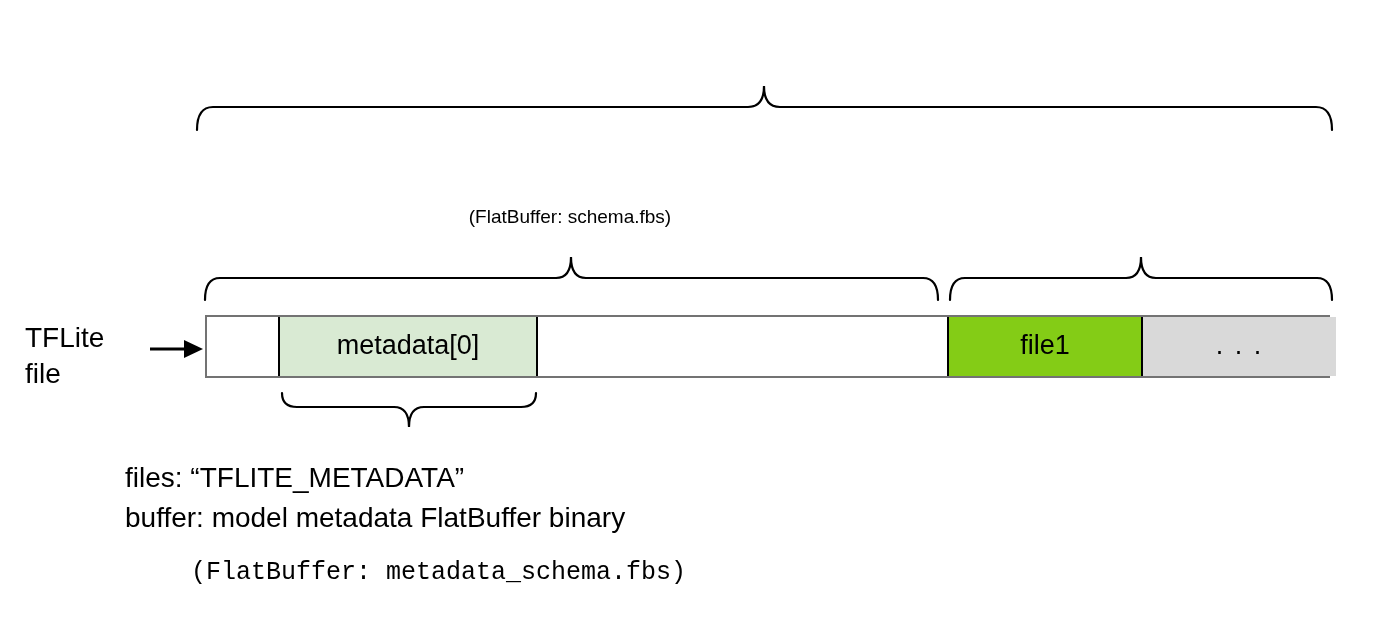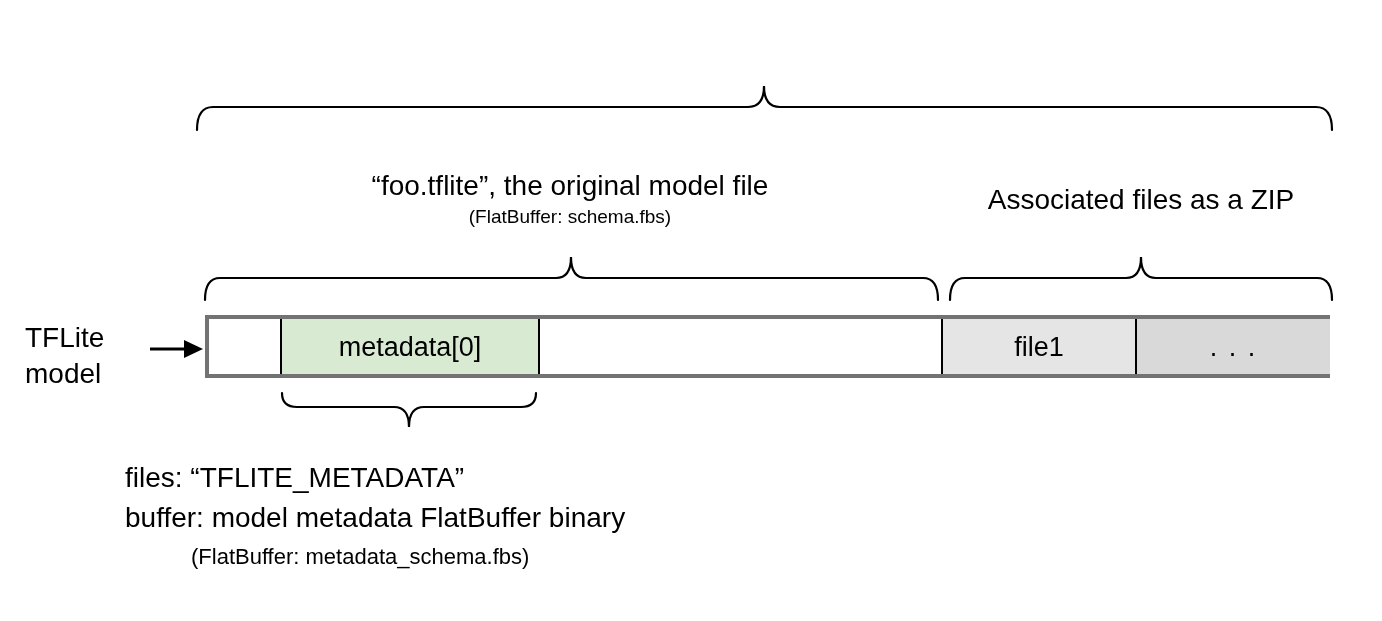--- a/index.html
+++ b/index.html
@@ -80,21 +80,21 @@
     font-size: 28px;
     line-height: 1.28;
     white-space: normal;
   }
   .bar {
     position: absolute;
     left: 205px;
     top: 315px;
     width: 1125px;
     height: 63px;
-    border: 4px solid #737373;
+    border: 2px solid #737373;
     box-sizing: border-box;
     display: flex;
   }
   .seg {
     box-sizing: border-box;
     height: 100%;
     font-size: 27px;
     text-align: center;
     line-height: 57px;
     overflow: hidden;
@@ -108,23 +108,24 @@
   .seg.s4 { width: 194px; }
   .seg.s5 { width: 195px; letter-spacing: 2px; }
   .annotation {
     position: absolute;
     left: 125px;
     top: 458px;
     font-size: 28px;
     line-height: 1.42;
   }
   .annotation .line3 {
-    font-size: 22px;
+    font-size: 25px;
     padding-left: 66px;
-    margin-top: 3px;
+    margin-top: 17px;
+    font-family: Liberation Mono, monospace;
   }
 </style>
 </head>
 <body>
 
 <div class="canvas">
 
   <svg class="overlay" viewBox="0 0 1382 621">
 
     <path d="M 197,130 Q 197,107 213,107 L 748,107 Q 764,107 764,86 Q 764,107 780,107 L 1316,107 Q 1332,107 1332,130"></path>
@@ -135,32 +136,30 @@
 
     <path d="M 282,393 Q 282,407 297,407 L 394,407 Q 409,407 409,427 Q 409,407 424,407 L 521,407 Q 536,407 536,393"></path>
 
     <g>
       <line x1="150" y1="349" x2="188" y2="349"></line>
       <polygon points="203,349 184,340 184,358"></polygon>
     </g>
   </svg>
 
 
-  <div class="txt model-label">“foo.tflite”, the original model file</div>
   <div class="txt model-sublabel">(FlatBuffer: schema.fbs)</div>
 
-  <div class="txt zip-label">Associated files as a ZIP</div>
 
-  <div class="txt left-label">TFLite model</div>
+  <div class="txt left-label">TFLite file</div>
 
   <div class="bar">
     <div class="seg s1" style="background-color: rgb(255, 255, 255);"></div>
     <div class="seg s2" style="background-color: rgb(217, 234, 211);">metadata[0]</div>
     <div class="seg s3" style="background-color: rgb(255, 255, 255);"></div>
-    <div class="seg s4" style="background-color: #e5e5e5;">file1</div>
+    <div class="seg s4" style="background-color: #84cc16; margin-left: 8px;">file1</div>
     <div class="seg s5" style="background-color: rgb(217, 217, 217);">. . .</div>
   </div>
 
   <div class="annotation">
     <div>files: “TFLITE_METADATA”</div>
     <div>buffer: model metadata FlatBuffer binary</div>
     <div class="line3">(FlatBuffer: metadata_schema.fbs)</div>
   </div>
 
 </div>

